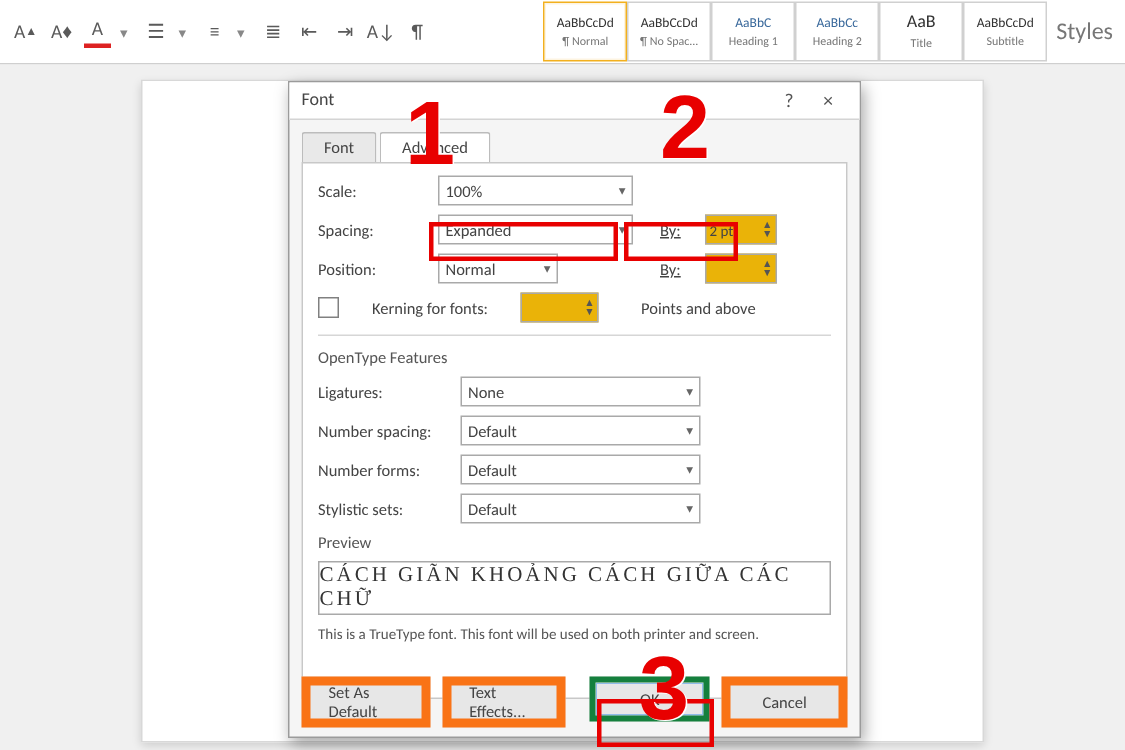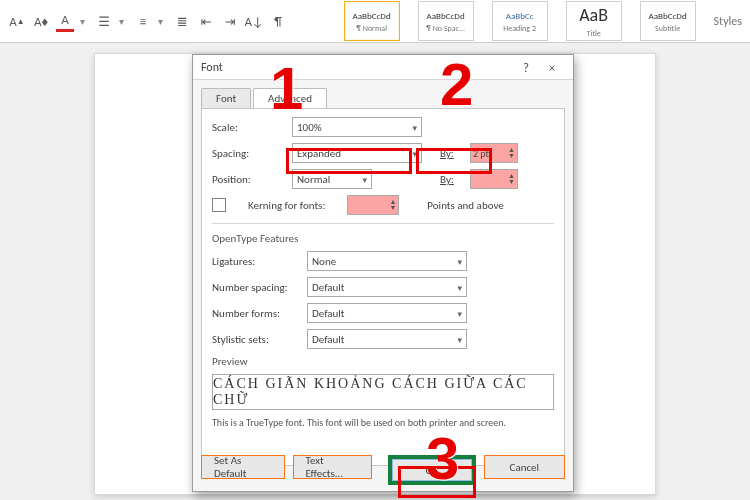--- a/index.html
+++ b/index.html
@@ -1,56 +1,56 @@
 <!DOCTYPE html>
 <html><head>
   <meta charset="utf-8">
   <style>
     body { margin:0; font-family: 'Segoe UI', Calibri, sans-serif; font-size:11px; color:#444; background:#f0f0f0; overflow:hidden; width:750px; height:500px; position:relative; }
     .ribbon { background:#fff; border-bottom:1px solid #cfcfcf; height:42px; display:flex; align-items:center; padding:0 8px; gap:6px; }
     .rib-ico { width:18px; height:18px; display:inline-flex; align-items:center; justify-content:center; color:#5a5a5a; font-size:13px; }
     .rib-dd { font-size:10px; color:#888; margin-right:4px; }
-    .styles-group { margin-left:auto; display:flex; gap:18px; }
+    .styles-group { margin-left:auto; display:flex; gap:0; }
     .style-swatch { width:54px; height:38px; border:1px solid #d0d0d0; background:#fff; display:flex; flex-direction:column; align-items:center; justify-content:center; font-size:9px; color:#888; }
     .style-swatch.sel { border:1px solid #f2b01e; box-shadow:inset 0 0 0 1px #f2b01e22; }
     .style-swatch .samp { color:#333; }
     .style-swatch .samp.blue { color:#3b6a9c; }
-    .style-swatch .samp.big { font-size:18px; }
+    .style-swatch .samp.big { font-size:12px; }
     .style-swatch .lbl { margin-top:2px; font-size:8px; color:#777; }
-    .styles-lbl { font-size:12px; color:#777; margin-left:12px; }
+    .styles-lbl { font-size:16px; color:#777; }
     .page-area { height:458px; background:#f0f0f0; display:flex; justify-content:center; padding-top:10px; }
     .page { width:560px; height:440px; background:#fff; border:1px solid #d8d8d8; box-shadow:0 2px 6px rgba(0,0,0,.15); position:relative; }
     .page-text { position:absolute; top:110px; left:100px; right:100px; font-size:14px; letter-spacing:2px; color:#333; }
     
     .dialog { position:absolute; top:54px; left:192px; width:380px; height:436px; background:#f5f5f5; border:1px solid #9b9b9b; box-shadow:2px 4px 10px rgba(0,0,0,.35); }
     .dlg-title { height:24px; background:#fff; border-bottom:1px solid #d4d4d4; display:flex; align-items:center; padding:0 8px; font-size:12px; }
     .dlg-title .sp { flex:1; }
     .dlg-title .win-btn { width:26px; text-align:center; font-size:13px; color:#555; }
     .tabs { display:flex; margin:8px 8px 0; }
     .tab { border:1px solid #bcbcbc; border-bottom:none; background:#e9e9e9; padding:3px 14px; font-size:11px; color:#444; border-radius:2px 2px 0 0; margin-right:2px; }
     .tab.active { background:#fff; }
     .dlg-body { border:1px solid #c8c8c8; background:#fff; margin:0 8px 8px; padding:8px 10px; height:340px; position:relative; }
     .grp-label { color:#555; font-size:11px; margin:4px 0 6px; }
     .row { display:flex; align-items:center; margin-bottom:6px; }
     .row label { width:80px; font-size:11px; color:#444; }
     .combo, .txt { border:1px solid #a9a9a9; background:#fff; height:18px; font-size:11px; padding:0 4px; display:flex; align-items:center; justify-content:space-between; }
     .combo { width:120px; }
     .combo.sm { width:70px; }
     .caret { font-size:9px; color:#666; }
-    .spinner { width:42px; height:18px; border:1px solid #a9a9a9; background:#fca5a5; display:flex; align-items:center; justify-content:space-between; padding:0 2px; font-size:10px; }
+    .spinner { width:42px; height:18px; border:1px solid #a9a9a9; background:#eab308; display:flex; align-items:center; justify-content:space-between; padding:0 2px; font-size:10px; }
     .spin-btns { display:flex; flex-direction:column; line-height:6px; font-size:7px; color:#555; }
     .chk { display:flex; align-items:center; gap:22px; margin:4px 0; font-size:11px; }
     .chk-box { width:12px; height:12px; border:1px solid #808080; background:#fff; }
     .side-row { display:flex; align-items:center; gap:6px; }
     .side-row label { width:24px; font-size:11px;text-decoration:underline; }
     hr.sep { border:none; border-top:1px solid #d6d6d6; margin:8px 0; }
     .preview-box { border:1px solid #a9a9a9; background:#fff; height:34px; display:flex; align-items:center; justify-content:center; font-family:'Times New Roman', serif; font-size:14px; letter-spacing:2px; color:#333; margin-top:4px; }
     .note { font-size:10px; color:#555; margin-top:6px; }
     .dlg-buttons { position:absolute; bottom:6px; left:8px; right:8px; display:flex; gap:8px; }
-    .btn { border:1px solid #f97316; background:#e7e7e7; height:22px; padding:0 12px; font-size:11px; display:flex; align-items:center; justify-content:center; }
+    .btn { border:6px solid #f97316; background:#e7e7e7; height:22px; padding:0 12px; font-size:11px; display:flex; align-items:center; justify-content:center; }
     .btn.def { border:4px solid #15803d; box-shadow:inset 0 0 0 1px #8fbbe9; }
     .dlg-buttons .sp { flex:1; }
     
     .anno-num { position:absolute; font-family:Arial; font-size:60px; font-weight:bold; color:#e80000; z-index:50; text-shadow:1px 1px 0 #fff; }
     .anno-rect { position:absolute; border:3px solid #e80000; z-index:40; }
   </style>
 </head>
 <body>
 
 <div class="ribbon">
@@ -70,20 +70,24 @@
   <div class="styles-group">
     <div class="style-swatch sel">
         <span class="samp">AaBbCcDd</span>
         <span class="lbl">¶ Normal</span>
       </div>
     <div class="style-swatch">
         <span class="samp">AaBbCcDd</span>
         <span class="lbl">¶ No Spac...</span>
       </div>
     <div class="style-swatch">
+        <span class="samp blue">AaBbC</span>
+        <span class="lbl">Heading 1</span>
+      </div>
+    <div class="style-swatch">
         <span class="samp blue">AaBbCc</span>
         <span class="lbl">Heading 2</span>
       </div>
     <div class="style-swatch">
         <span class="samp big">AaB</span>
         <span class="lbl">Title</span>
       </div>
     <div class="style-swatch">
         <span class="samp">AaBbCcDd</span>
         <span class="lbl">Subtitle</span>

